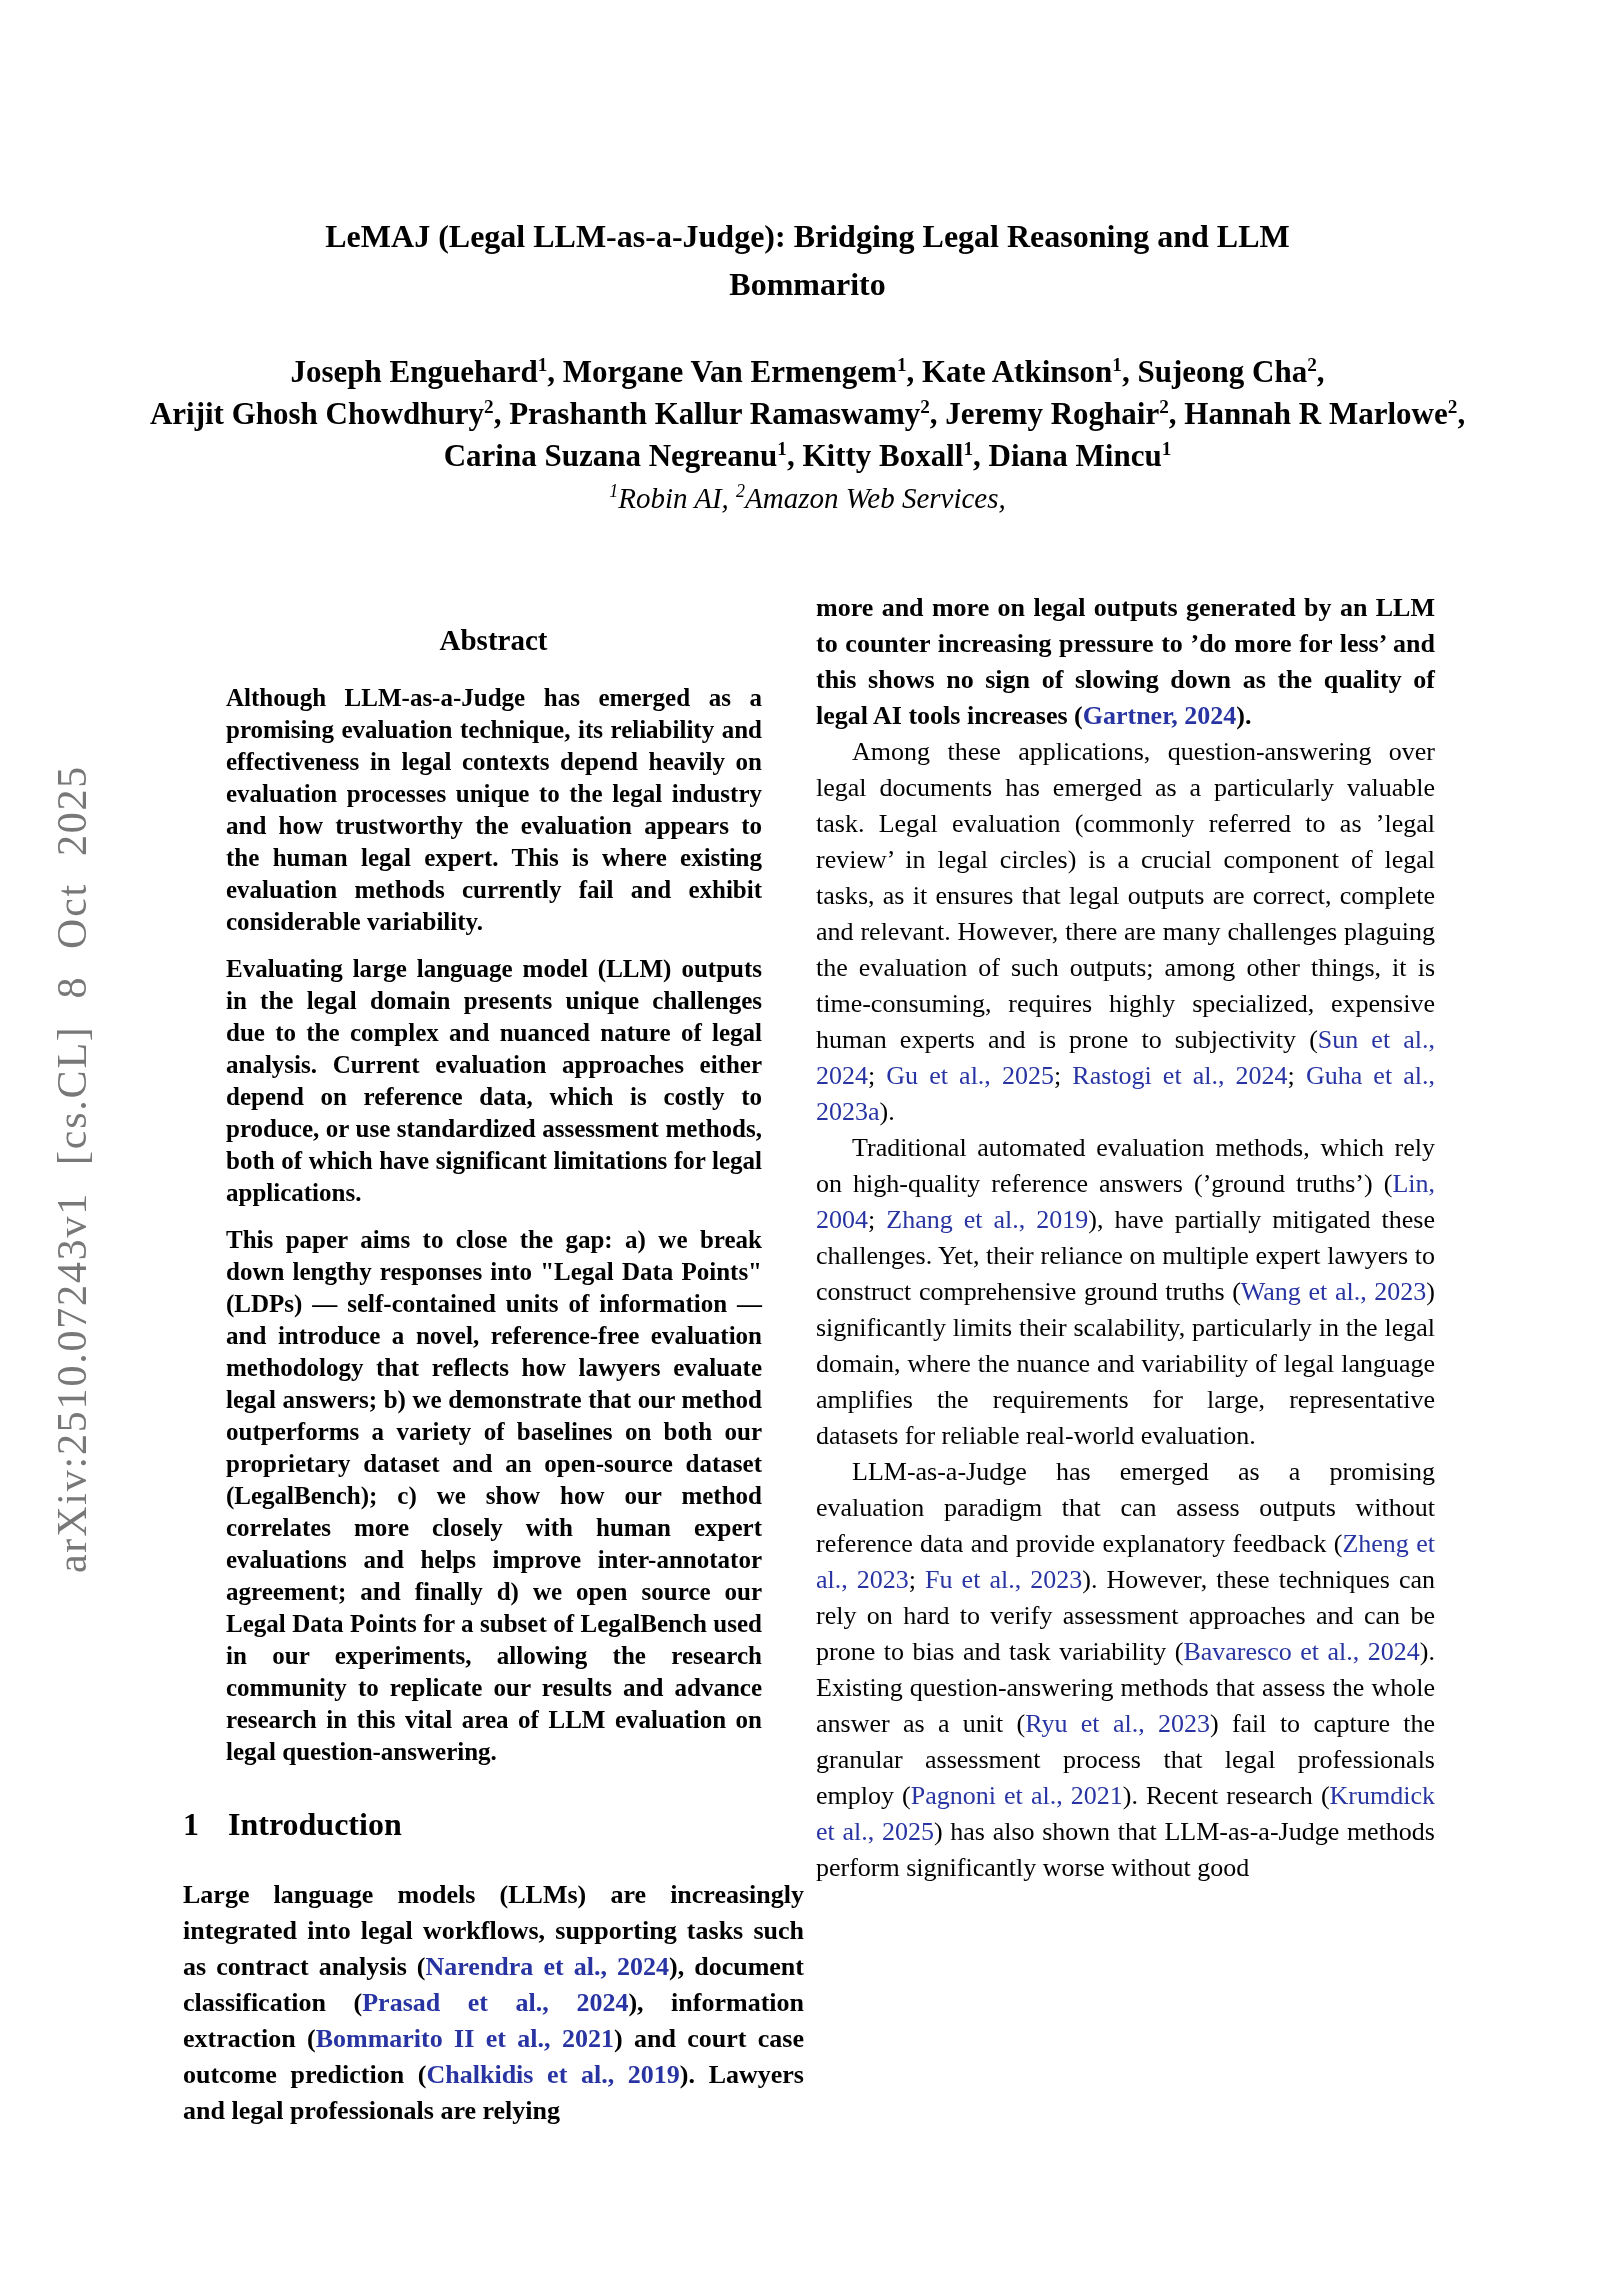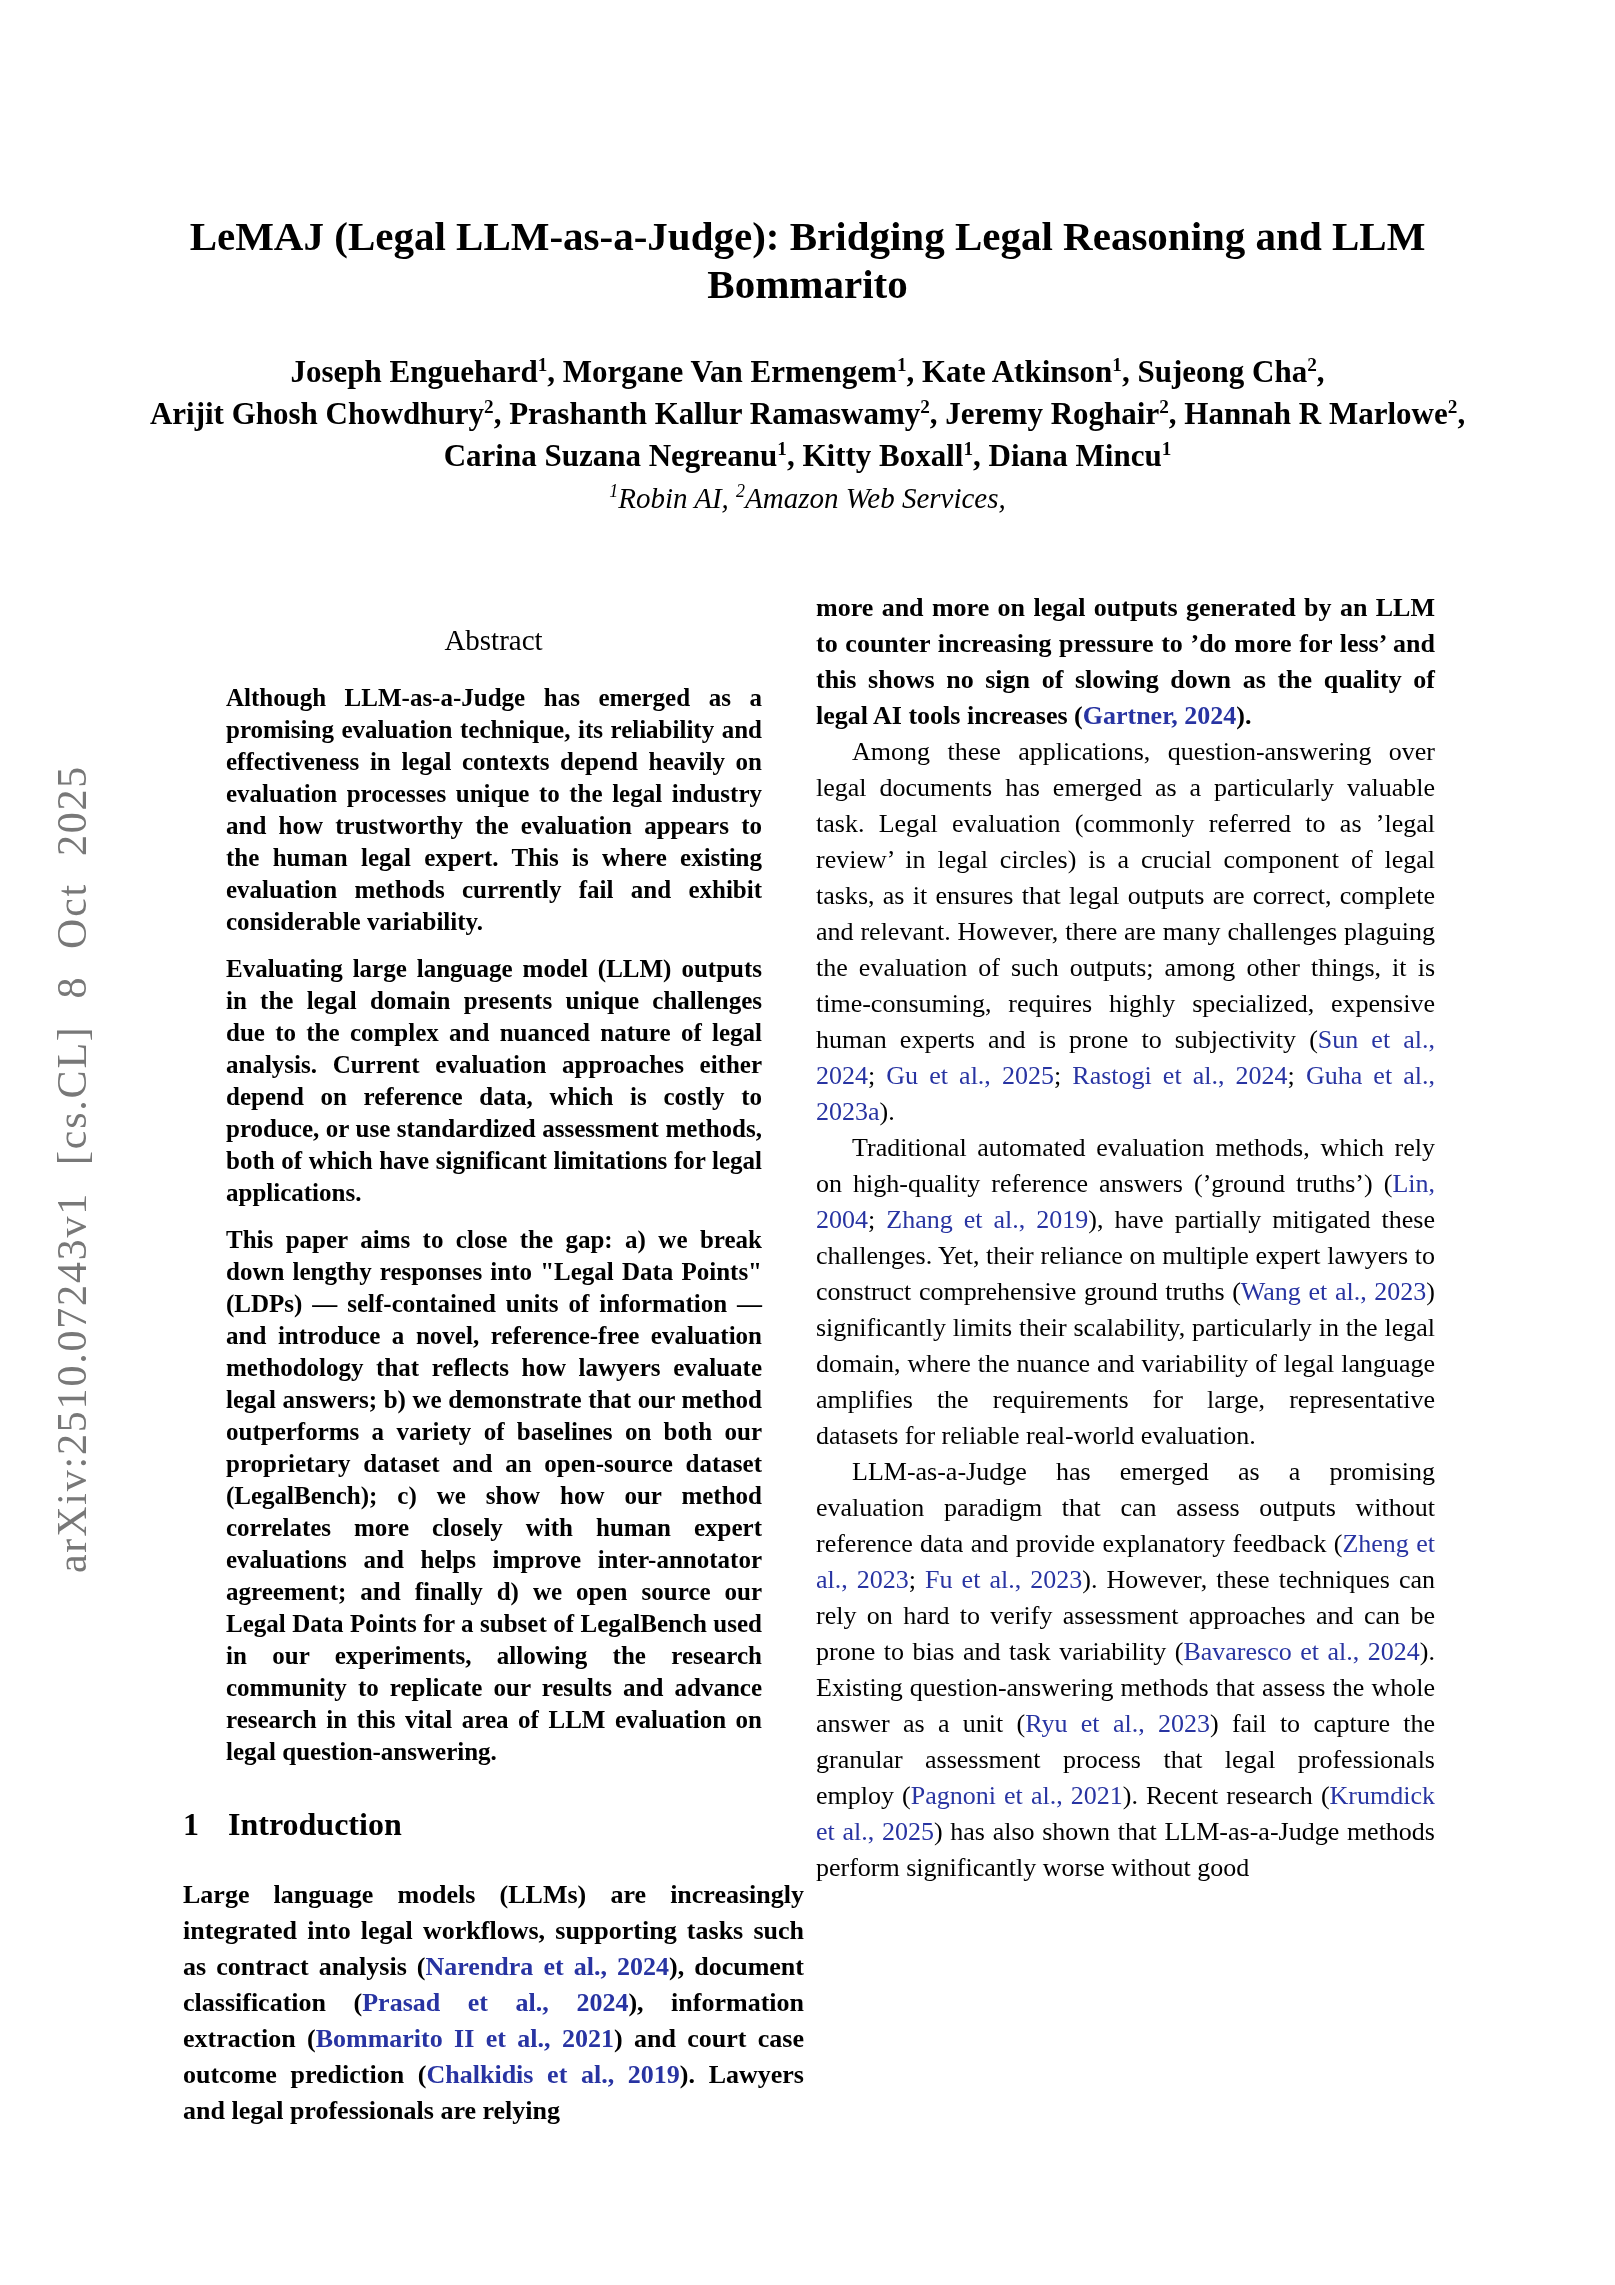--- a/index.html
+++ b/index.html
@@ -36,21 +36,21 @@
   }
 
   
   .titleblock {
     position: absolute;
     top: 212px;
     left: 90px;
     width: 1435px;
     text-align: center;
     font-weight: bold;
-    font-size: 41px;
+    font-size: 32px;
     line-height: 48px;
   }
   .authors {
     position: absolute;
     top: 351px;
     left: 54px;
     width: 1507px;
     text-align: center;
     font-size: 31px;
     line-height: 42px;
@@ -78,21 +78,21 @@
   }
   .col-left  { left: 183px; top: 622px; width: 621px; }
   .col-right { left: 816px; top: 590px; width: 619px; }
 
   .col p { margin: 0; text-indent: 36px; }
   .col p.noindent { text-indent: 0; font-weight: bold; }
 
   
   .abstract-heading {
     text-align: center;
-    font-weight: normal;
+    font-weight: bold;
     font-size: 29px;
     margin: 0 0 23.5px 0;
   }
   .abstract-body {
     margin: 0 42px 0 43px;
     font-size: 25px;
     line-height: 32px;
     text-align: justify;
     hyphens: auto;
     -webkit-hyphens: auto;

